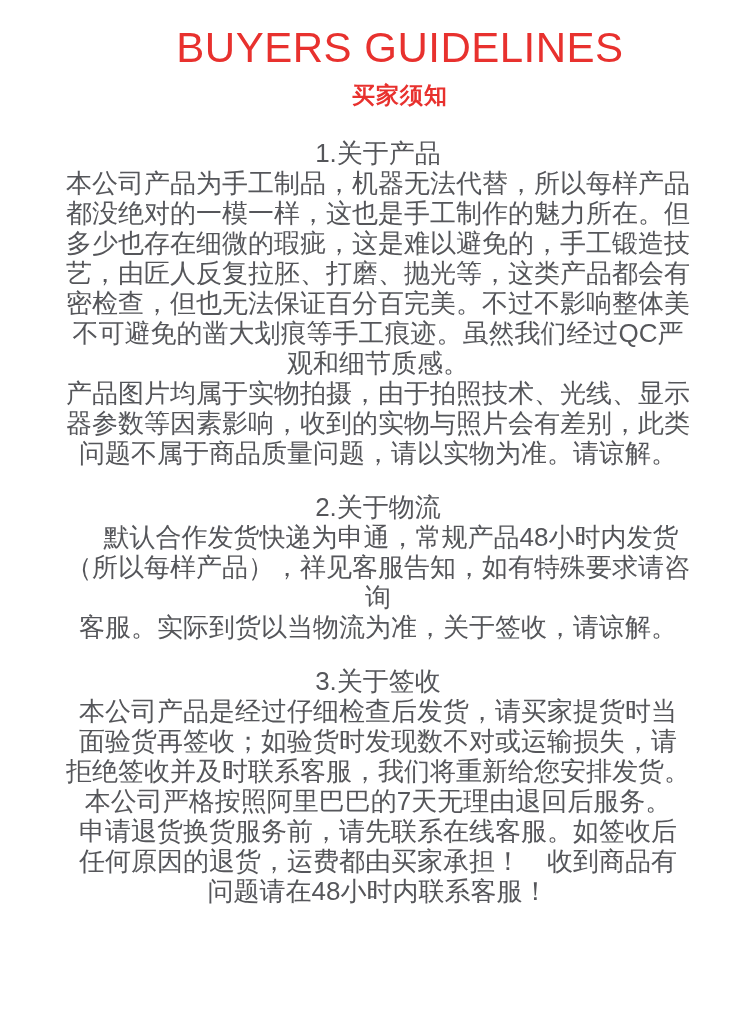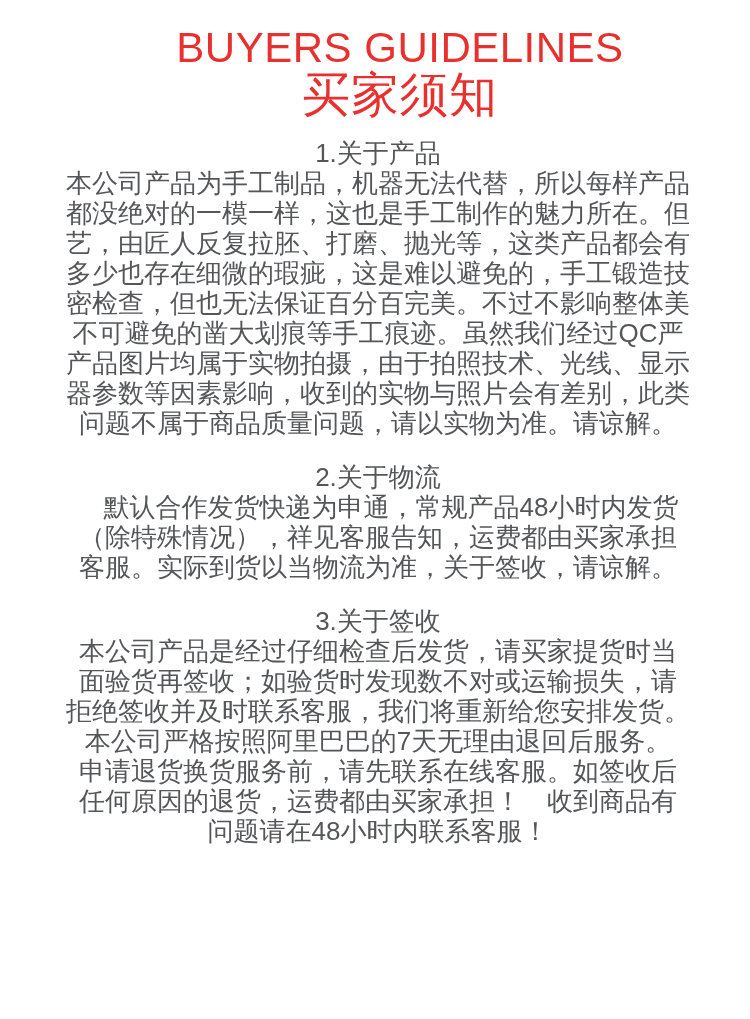--- a/index.html
+++ b/index.html
@@ -25,23 +25,23 @@
     color:var(--accent);
   }
   .title-en{
     font-size:42px;
     line-height:48px;
     font-weight:400;
     letter-spacing:0.5px;
     color:var(--accent);
   }
   .title-cn{
-    font-size:48px;
+    font-size:23px;
     line-height:46px;
-    font-weight:400;
+    font-weight:700;
     letter-spacing:1px;
     color:var(--accent);
   }
   .content{
     margin-top:20px;
     padding-left:64px;
     padding-right:58px;
     color:var(--text);
     text-align:center;
   }
@@ -65,32 +65,33 @@
     <div class="title-en">BUYERS GUIDELINES</div>
     <div class="title-cn">买家须知</div>
   </div>
 
   <div class="content" id="sections-root">
 
   <section class="notice-section">
         <div class="section-heading">1.关于产品</div>
         <div class="section-line">本公司产品为手工制品，机器无法代替，所以每样产品</div>
         <div class="section-line">都没绝对的一模一样，这也是手工制作的魅力所在。但</div>
+        <div class="section-line">多少也存在细微的瑕疵，这是难以避免的，手工锻造技</div>
         <div class="section-line">艺，由匠人反复拉胚、打磨、抛光等，这类产品都会有</div>
-        <div class="section-line">多少也存在细微的瑕疵，这是难以避免的，手工锻造技</div>
         <div class="section-line">密检查，但也无法保证百分百完美。不过不影响整体美</div>
         <div class="section-line">不可避免的凿大划痕等手工痕迹。虽然我们经过QC严</div>
+        <div class="section-line">观和细节质感。</div>
         <div class="section-line">产品图片均属于实物拍摄，由于拍照技术、光线、显示</div>
         <div class="section-line">器参数等因素影响，收到的实物与照片会有差别，此类</div>
         <div class="section-line">问题不属于商品质量问题，请以实物为准。请谅解。</div>
       </section>
       <section class="notice-section">
         <div class="section-heading">2.关于物流</div>
         <div class="section-line">　默认合作发货快递为申通，常规产品48小时内发货</div>
-        <div class="section-line">（除特殊情况），祥见客服告知，运费都由买家承担</div>
+        <div class="section-line">（所以每样产品），祥见客服告知，如有特殊要求请咨询</div>
         <div class="section-line">客服。实际到货以当物流为准，关于签收，请谅解。</div>
       </section>
       <section class="notice-section">
         <div class="section-heading">3.关于签收</div>
         <div class="section-line">本公司产品是经过仔细检查后发货，请买家提货时当</div>
         <div class="section-line">面验货再签收；如验货时发现数不对或运输损失，请</div>
         <div class="section-line">拒绝签收并及时联系客服，我们将重新给您安排发货。</div>
         <div class="section-line">本公司严格按照阿里巴巴的7天无理由退回后服务。</div>
         <div class="section-line">申请退货换货服务前，请先联系在线客服。如签收后</div>
         <div class="section-line">任何原因的退货，运费都由买家承担！　收到商品有</div>

